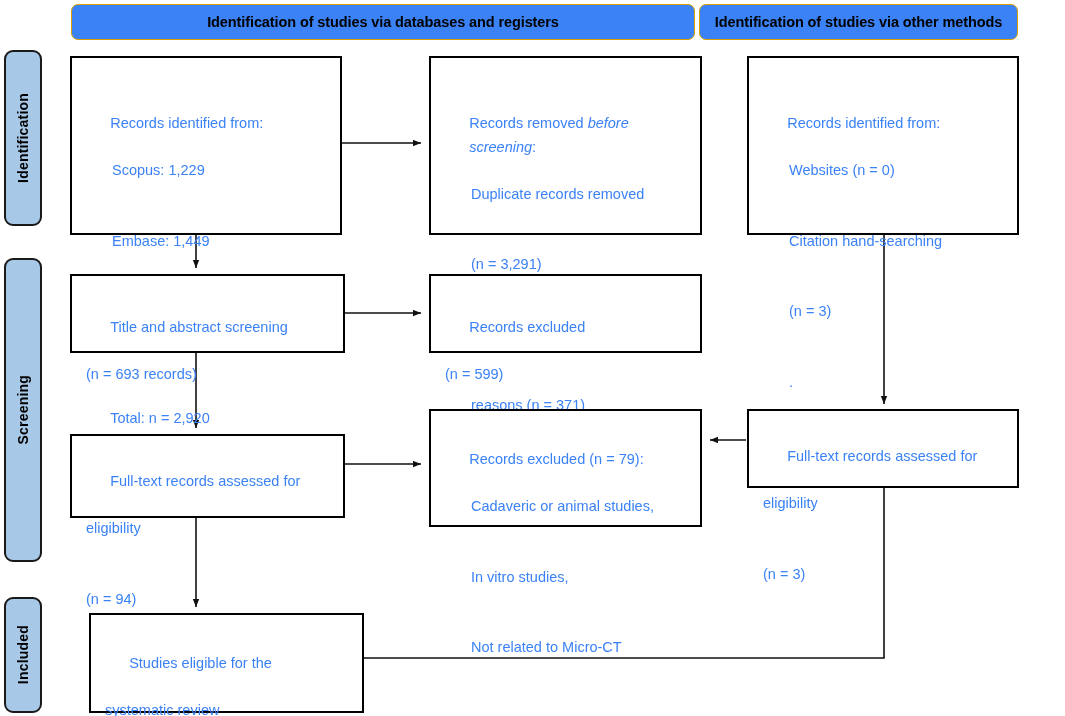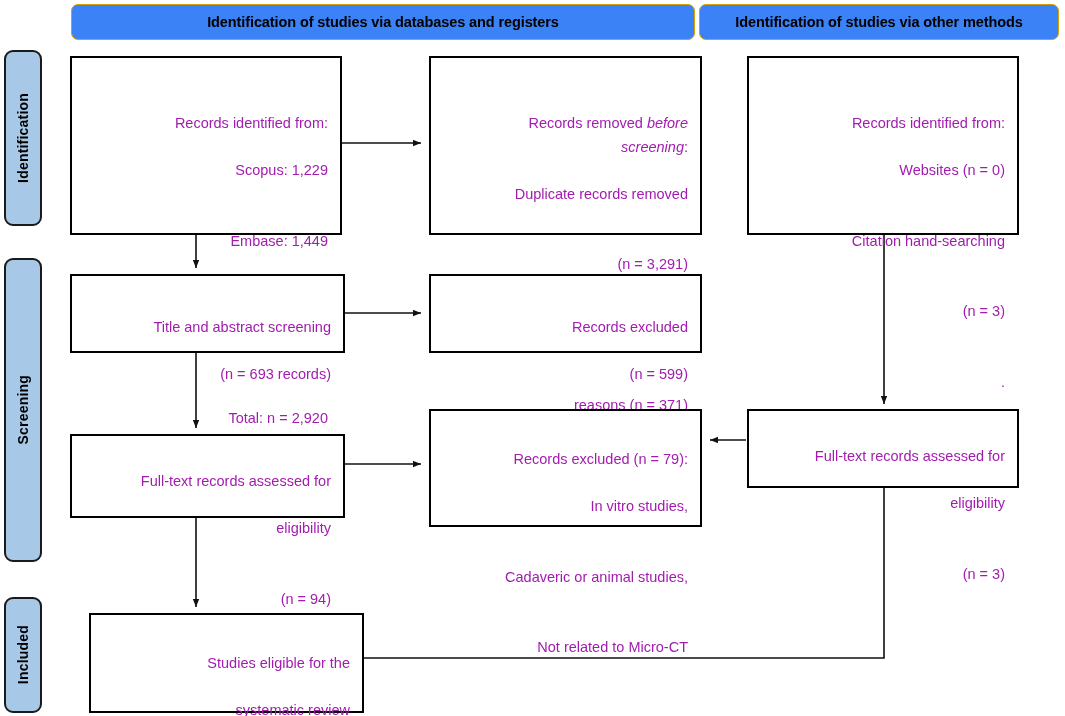--- a/index.html
+++ b/index.html
@@ -62,23 +62,22 @@
     border: 2px solid #000000;
     box-sizing: border-box;
     padding: 0;
   }
   .pbox .txt {
     position: absolute;
     left: 14px;
     right: 12px;
     font-size: 14.5px;
     line-height: 1.62;
-    color: #a21caf;
+    color: #3b82f6;
     white-space: pre-wrap;
-    text-align: right;
   }
   .ind {
     padding-left: 26px;
     display: block;
   }
   .blank { display: block; height: 0.9em; }
   .ital { font-style: italic; }
 
   
   #wires {
@@ -118,21 +117,21 @@
 
       <line x1="196" y1="518" x2="196" y2="607" marker-end="url(#ah)"></line>
 
       <path d="M884,488 L884,658 L352,658" marker-end="url(#ah)"></path>
     </g>
   </svg>
 
   <div class="banner" style="left:71px; top:4px; width:624px; height:36px;">
     <span>Identification of studies via databases and registers</span>
   </div>
-  <div class="banner" style="left:699px; top:4px; width:360px; height:36px;">
+  <div class="banner" style="left:699px; top:4px; width:319px; height:36px;">
     <span>Identification of studies via other methods</span>
   </div>
 
   <div class="stage" style="left:4px; top:50px; width:38px; height:176px;">
     <span>Identification</span>
   </div>
   <div class="stage" style="left:4px; top:258px; width:38px; height:304px;">
     <span>Screening</span>
   </div>
   <div class="stage" style="left:4px; top:597px; width:38px; height:116px;">
@@ -189,22 +188,22 @@
     <div class="txt" style="top:11px;">
       <span>Full-text records assessed for</span>
       <span style="display:block;">eligibility</span>
       <span style="display:block;">(n = 94)</span>
     </div>
   </div>
 
   <div class="pbox" style="left:429px; top:409px; width:273px; height:118px;">
     <div class="txt" style="top:14px;">
       <span>Records excluded (n = 79):</span>
+      <span class="ind">Cadaveric or animal studies,</span>
       <span class="ind">In vitro studies,</span>
-      <span class="ind">Cadaveric or animal studies,</span>
       <span class="ind">Not related to Micro-CT</span>
     </div>
   </div>
 
   <div class="pbox" style="left:747px; top:409px; width:272px; height:79px;">
     <div class="txt" style="top:11px;">
       <span>Full-text records assessed for</span>
       <span style="display:block;">eligibility</span>
       <span style="display:block;">(n = 3)</span>
     </div>

